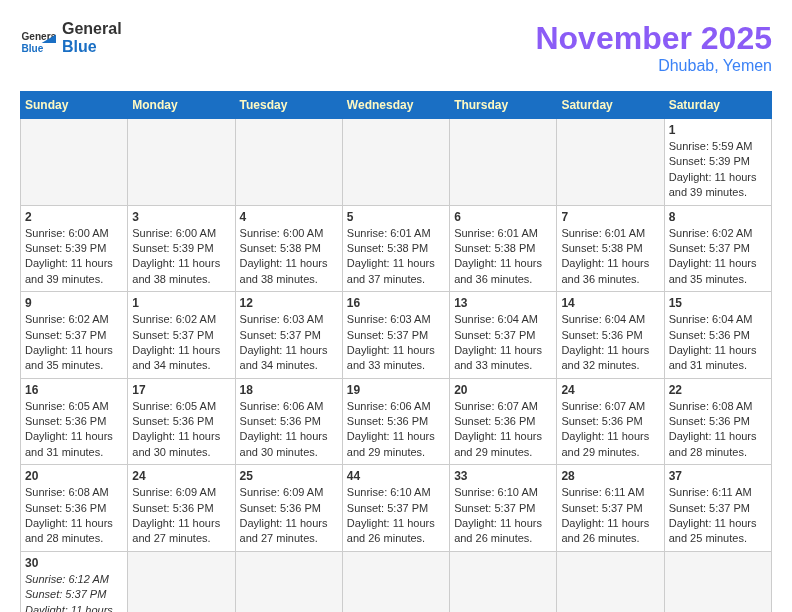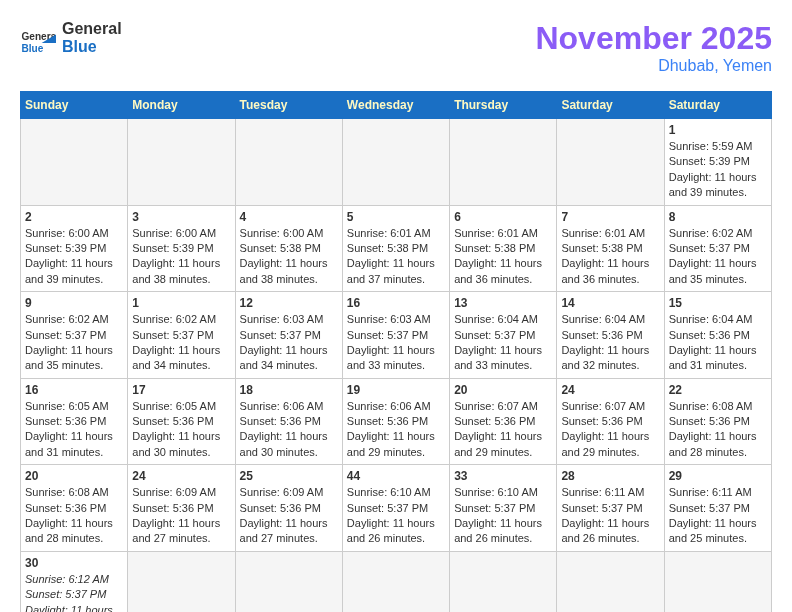--- a/index.html
+++ b/index.html
@@ -316,21 +316,21 @@
 and 26 minutes.</div>
         </td>
         <td>
           <span class="day-number">28</span>
           <div class="day-info" style="white-space: pre-line;">Sunrise: 6:11 AM
 Sunset: 5:37 PM
 Daylight: 11 hours
 and 26 minutes.</div>
         </td>
         <td>
-          <span class="day-number">29</span>
+          <span class="day-number">37</span>
           <div class="day-info" style="white-space: pre-line;">Sunrise: 6:11 AM
 Sunset: 5:37 PM
 Daylight: 11 hours
 and 25 minutes.</div>
         </td>
       </tr>
       <tr class="last-row">
         <td>
           <span class="day-number">30</span>
           <div class="day-info" style="white-space: pre-line; font-style: italic;">Sunrise: 6:12 AM

